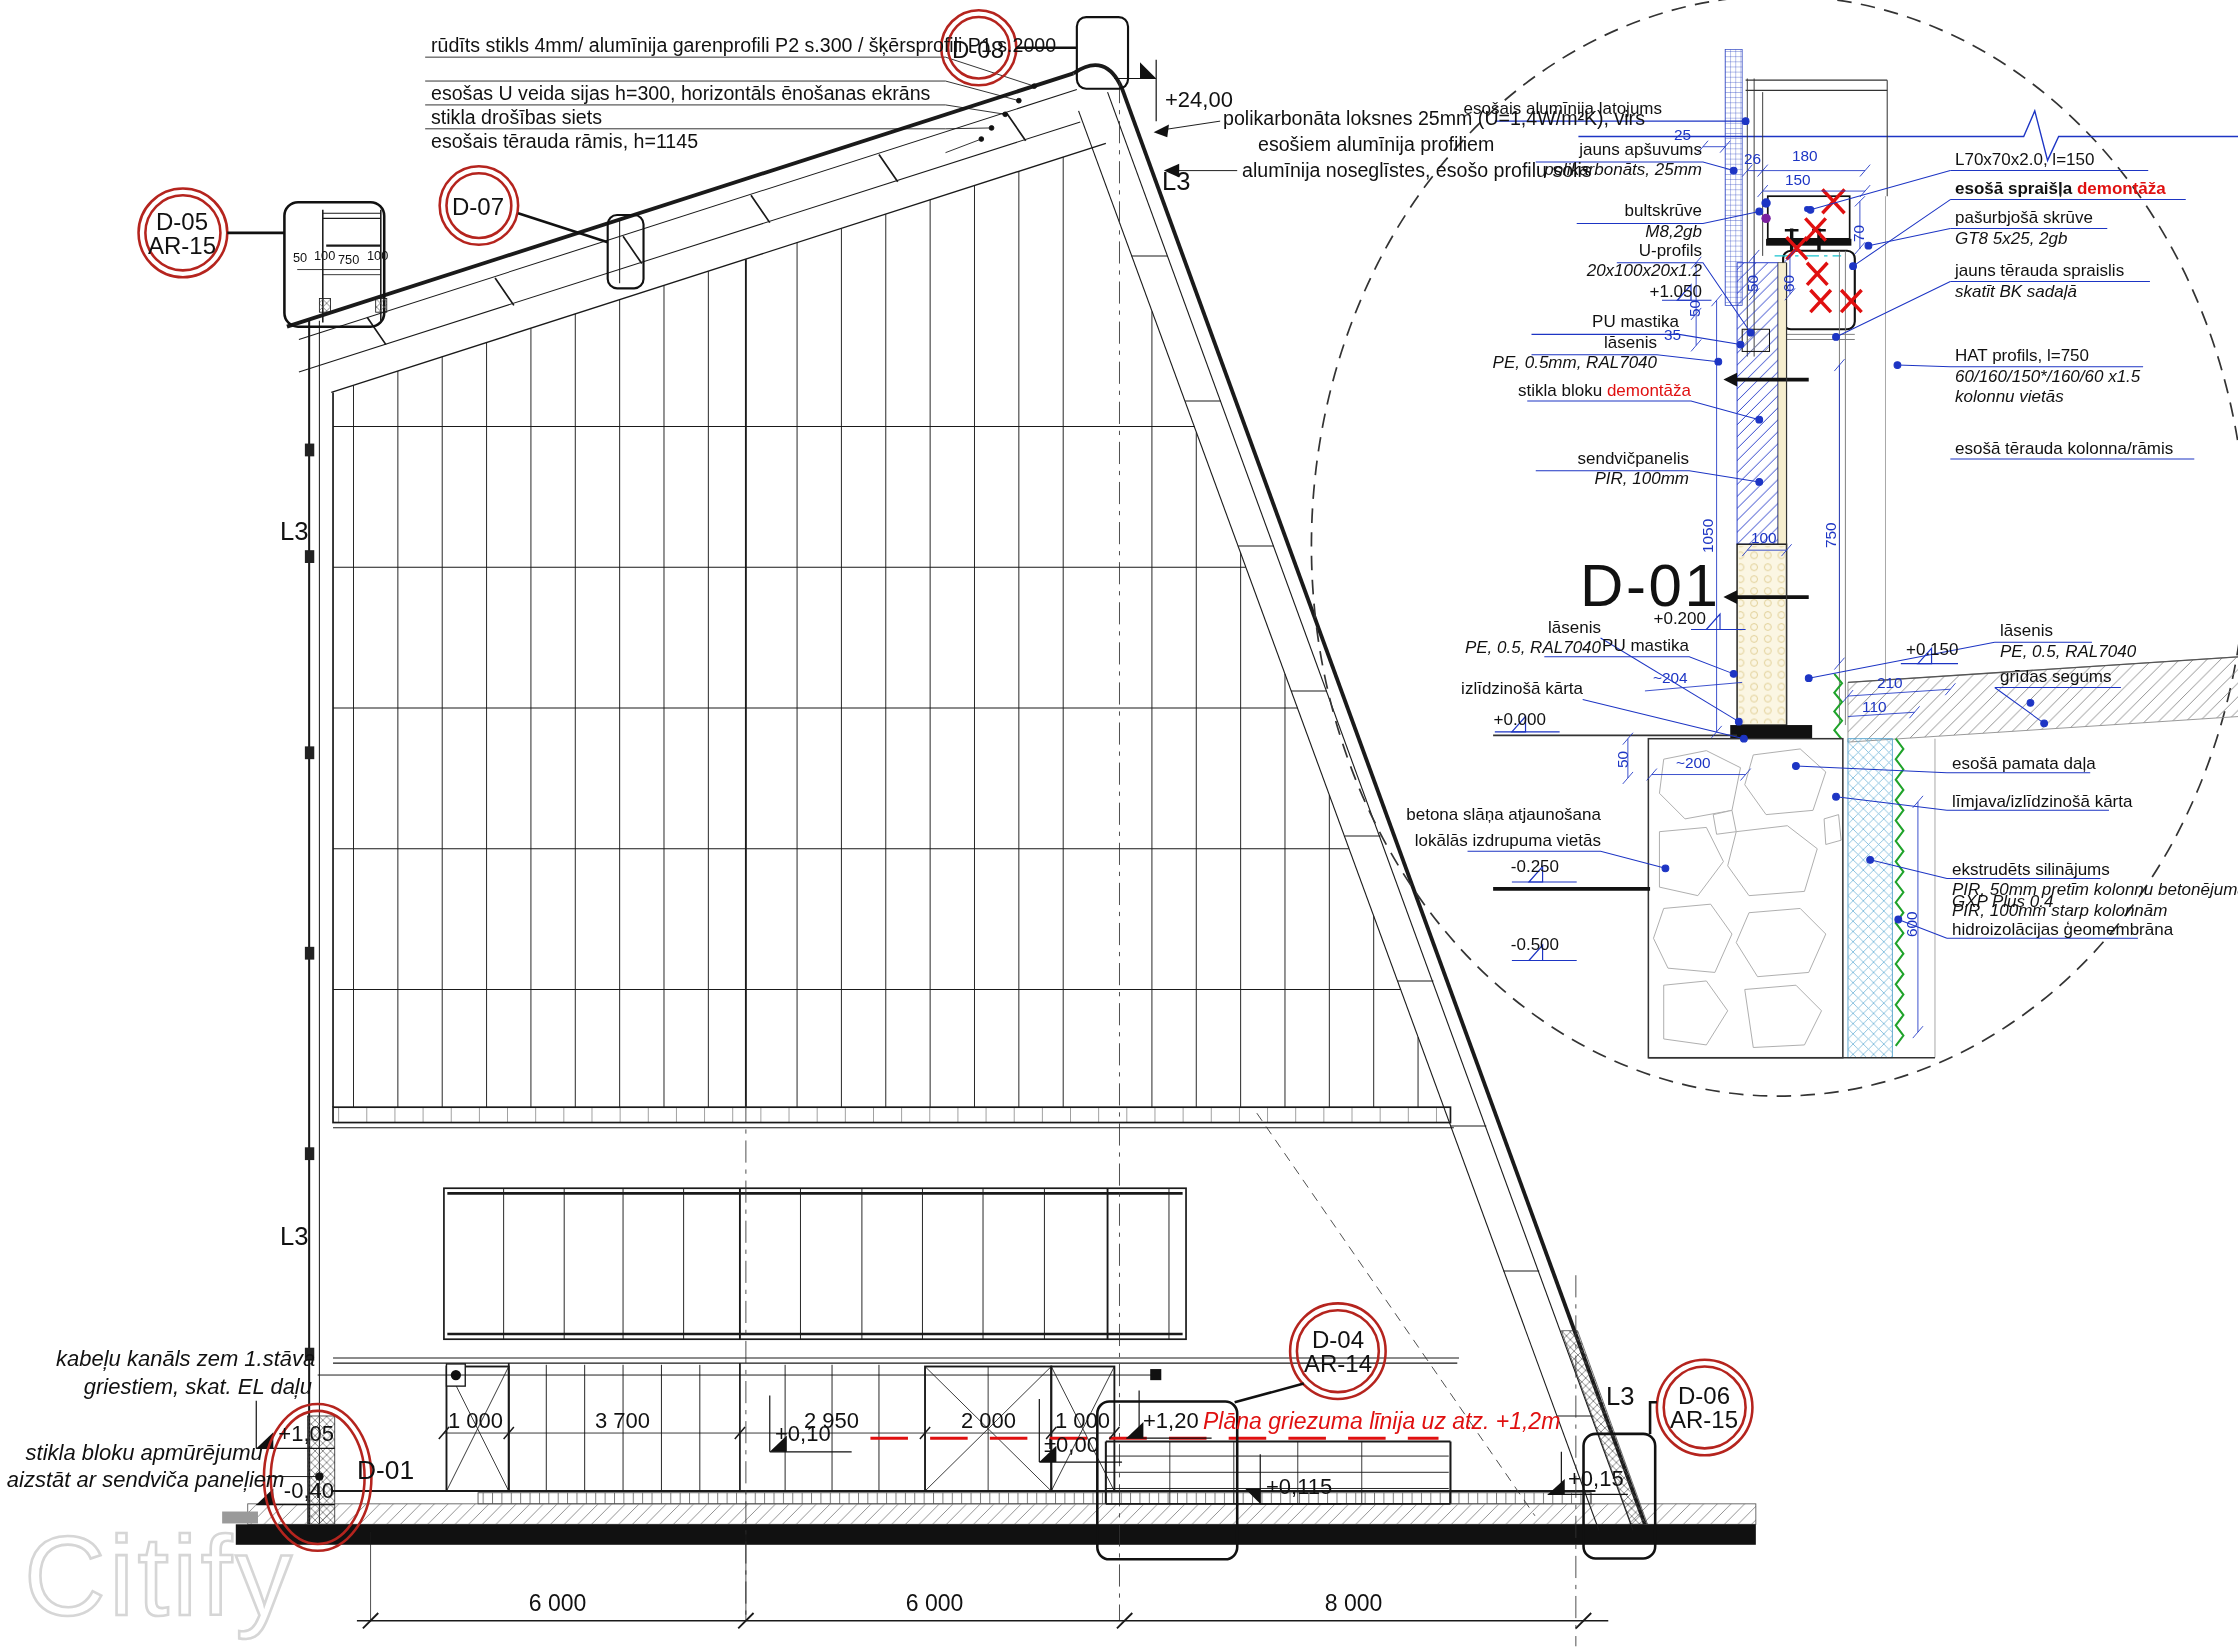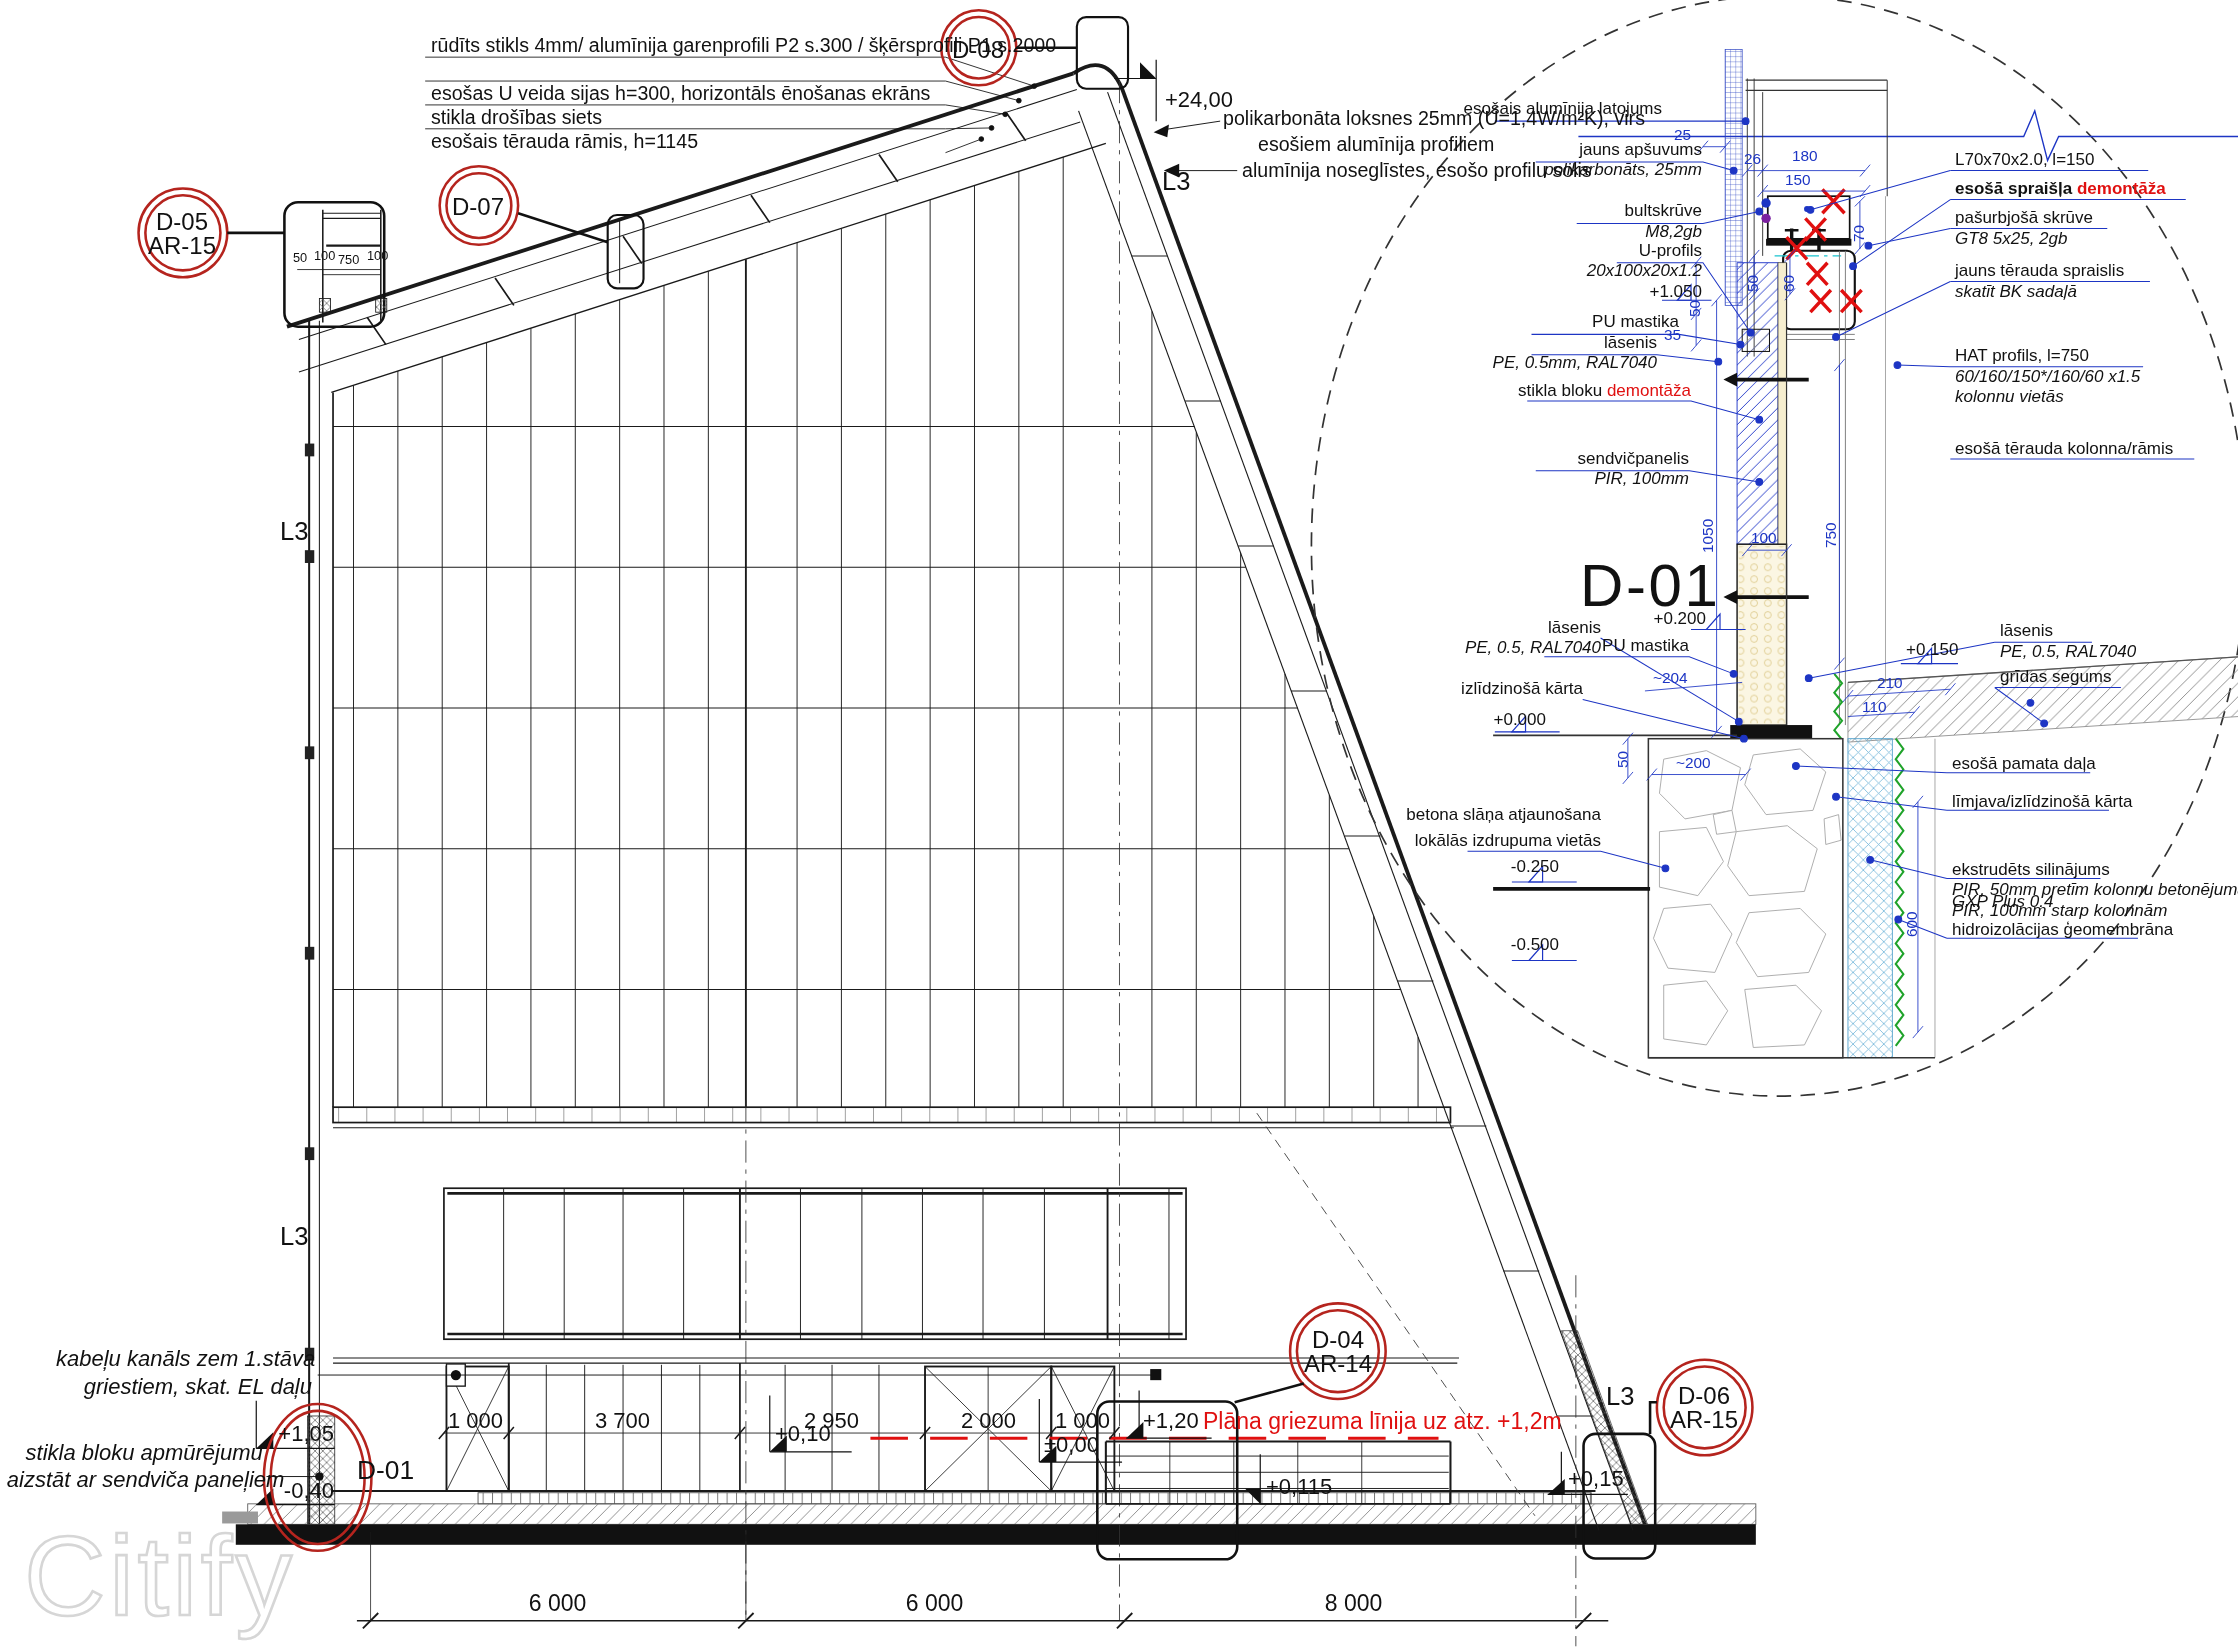--- a/index.html
+++ b/index.html
@@ -15,21 +15,21 @@
   .d{font-size:17px}
   .bd{font-size:15.4px;color:#1d35c4}
   .it{font-style:italic}
   .ra{text-align:right}
   .ctr{text-align:center}
   .red{color:#e01010}
   .rot{transform:rotate(-90deg);transform-origin:0 0}
   .big{font-size:60px;letter-spacing:2.6px}
   .wm{font-size:113px;font-weight:400;color:rgba(255,255,255,.55);
       -webkit-text-stroke:2.6px #d6d6d6;letter-spacing:3.4px}
-  .redit{font-size:23px;color:#e01010}
+  .redit{font-size:23px;font-style:italic;color:#e01010}
 </style>
 </head>
 <body>
 
 <div id="canvas">
 
 <svg id="lines" width="2239" height="1648" viewBox="0 0 2624 1932">
   <defs>
     <pattern id="gHatch" width="16" height="16" patternUnits="userSpaceOnUse">
       <path d="M0,16 L16,0" stroke="#8a8a8a" stroke-width="1.1" fill="none"></path>

